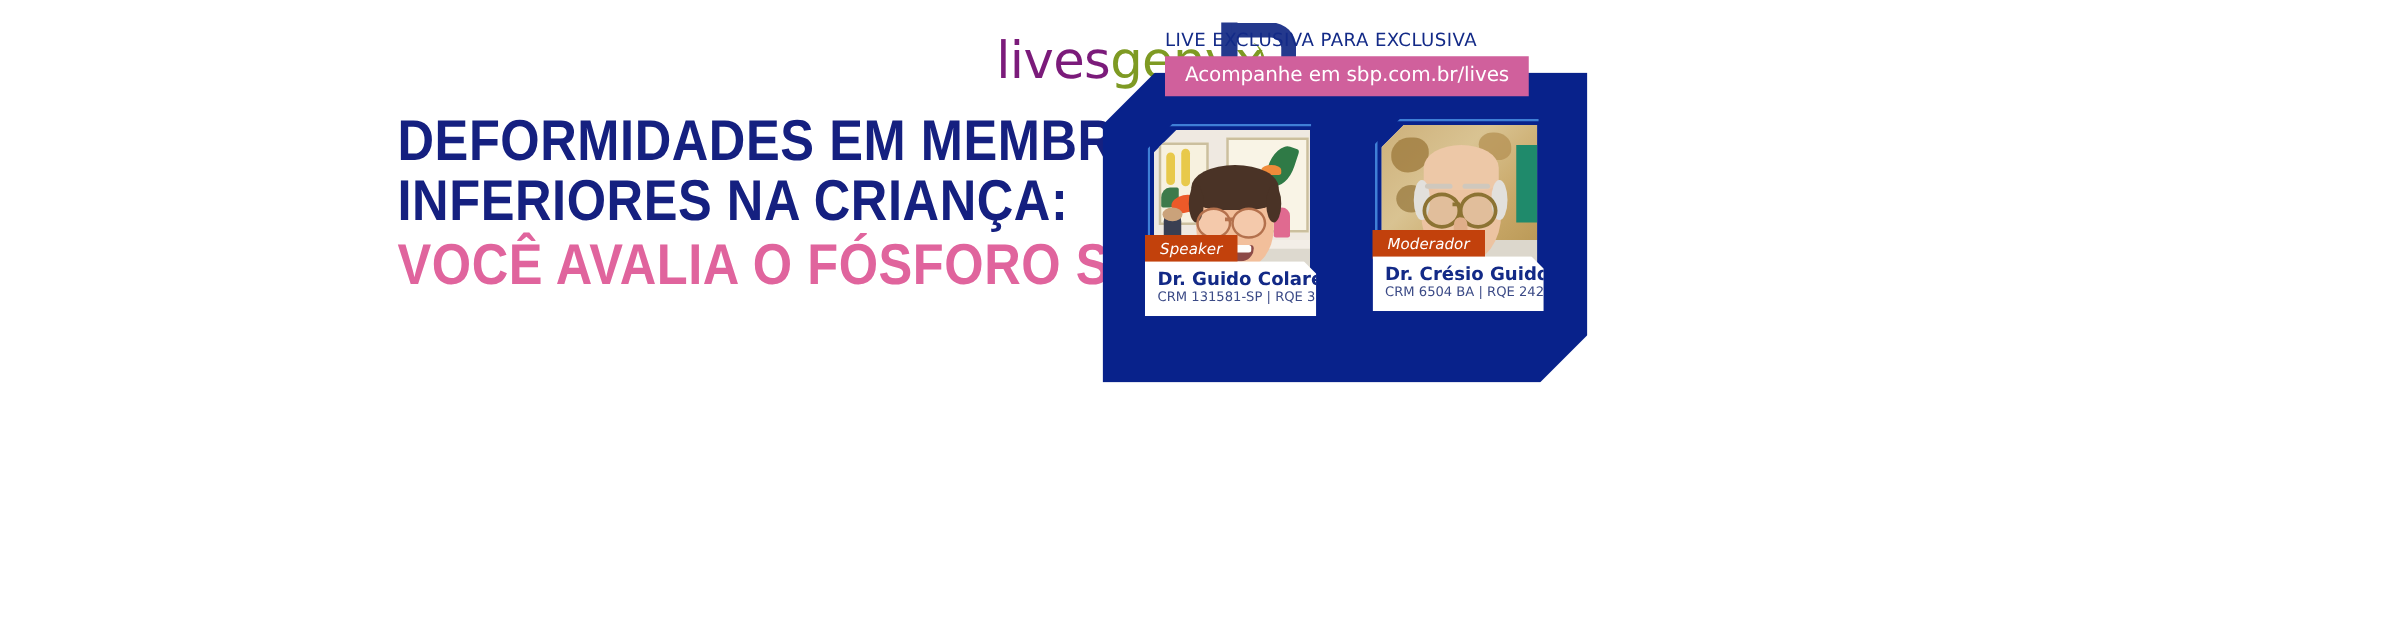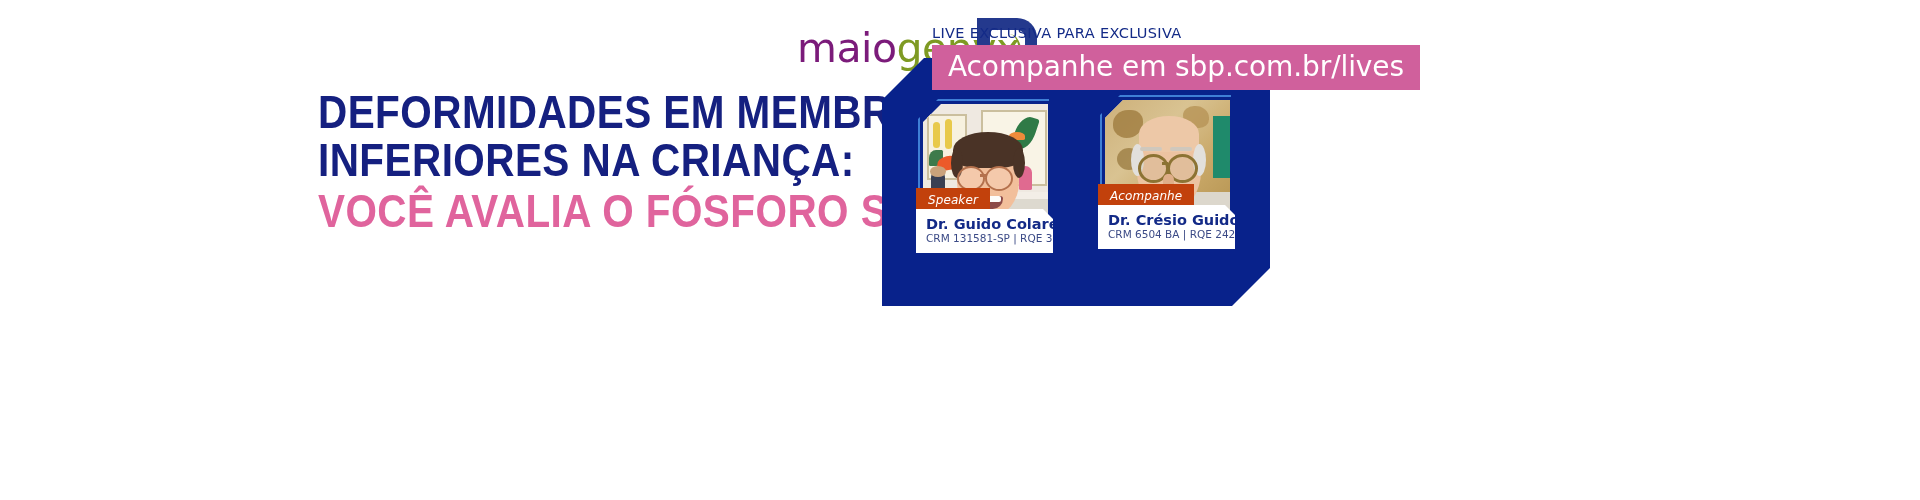--- a/index.html
+++ b/index.html
@@ -126,21 +126,21 @@
     color:#132a87;font-size:14.5px;font-weight:normal;letter-spacing:.35px;
     font-family:"DejaVu Sans", sans-serif;white-space:nowrap;
   }
   #panel-cta{
     position:absolute;left:932px;top:45px;
     background:#d0609c;
     padding:5px 16px 7px 16px;
     white-space:nowrap;
   }
   #panel-cta-text{
-    color:#ffffff;font-size:28px;font-weight:normal;letter-spacing:-.1px;
+    color:#ffffff;font-size:16px;font-weight:normal;letter-spacing:-.1px;
     font-family:"DejaVu Sans", sans-serif;
   }
 
   
   .person-card{position:absolute;width:135px;}
 
   .photo-frame{
     position:relative;width:131px;height:142px;
     border:2px solid #3f7fd6;
     clip-path:polygon(20px 0, 131px 0, 131px 122px, 111px 142px, 0 142px, 0 20px);
@@ -228,21 +228,21 @@
     font-family:"DejaVu Sans", sans-serif;white-space:nowrap;
   }
 </style>
 </head>
 <body>
 
 <div id="left-block">
 
 
   <div id="ultragenyx-logo">
-    <span id="ug-ultra">maio</span><span id="ug-genyx">genyx</span>
+    <span id="ug-ultra">lives</span><span id="ug-genyx">genyx</span>
     <span id="ug-tail"></span>
   </div>
 
   <div id="sbp-logo">
     <div id="sbp-p-shape">
       <div id="sbp-p-stem"></div>
       <div id="sbp-p-bowl"></div>
     </div>
     <div id="sbp-words">
       <div>sociedade</div>
@@ -330,19 +330,19 @@
       <div class="ph-b-brow-l"></div>
       <div class="ph-b-brow-r"></div>
       <div class="ph-b-gl l"></div>
       <div class="ph-b-gl r"></div>
       <div class="ph-b-glb"></div>
       <div class="ph-b-nose"></div>
       <div class="ph-b-mouth"></div>
     </div>
   </div>
   <div class="role-tag">
-    <span>Acompanhe</span>
+    <span>Moderador</span>
   </div>
   <div class="name-plate">
     <div class="pname">Dr. Crésio Guido</div>
     <div class="pcrm">CRM 6504 BA | RQE 2425</div>
   </div>
 </div>
 
 </body></html>

